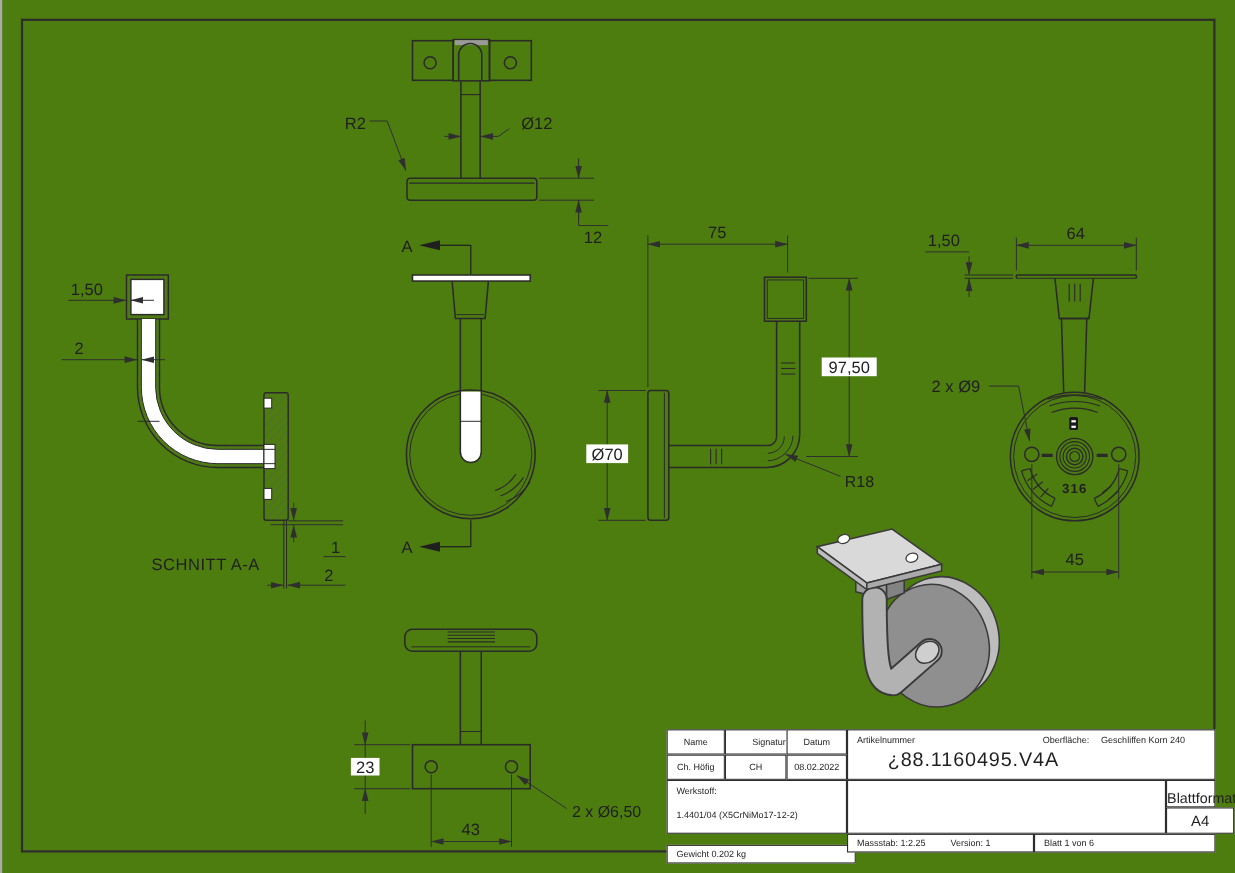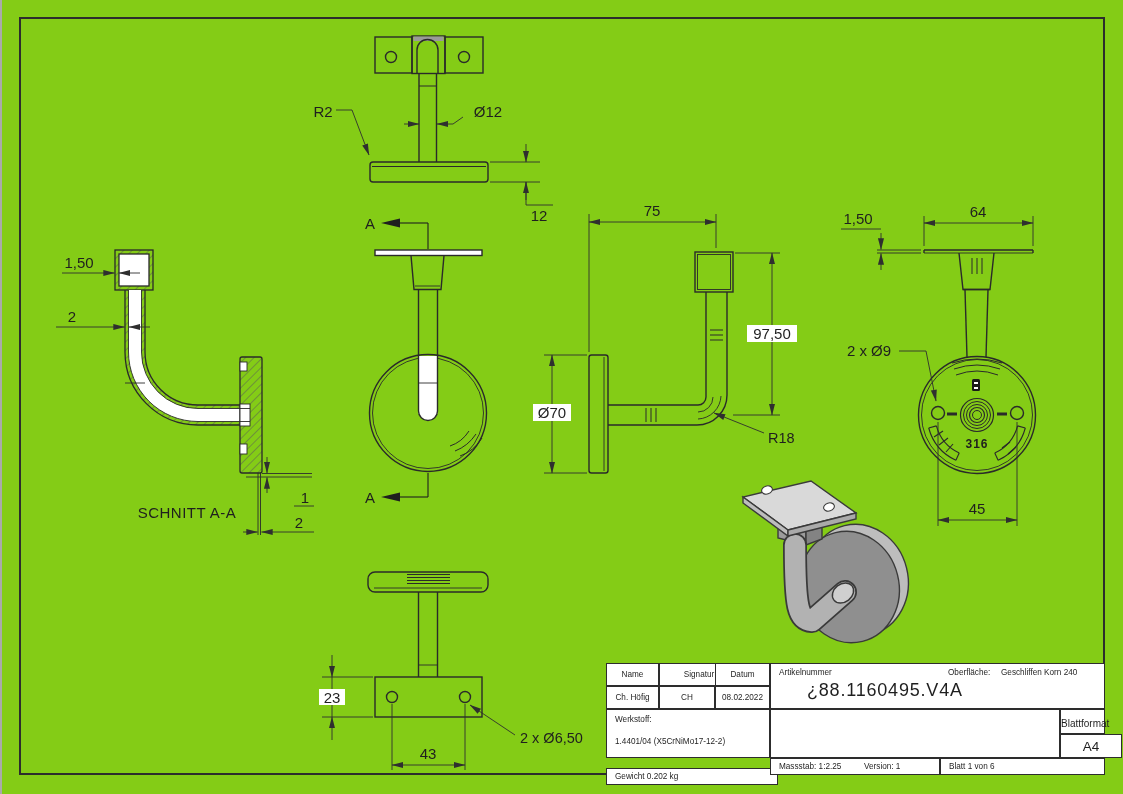--- a/index.html
+++ b/index.html
@@ -1,16 +1,16 @@
 <!DOCTYPE html>
 <html><head>
 <meta charset="utf-8">
 <style>
   html,body{margin:0;padding:0;background:#fff;}
-  .sheet{position:relative;width:1123px;height:794px;background:#84cc16;overflow:hidden;
+  .sheet{position:relative;width:1123px;height:794px;background:#4d7c0f;overflow:hidden;
          font-family:"Liberation Sans", sans-serif;color:#1f1f1f;}
   .edge-line{position:absolute;left:0;top:0;width:2px;height:794px;background:#aaa;}
   .frame{position:absolute;left:19px;top:17px;width:1086px;height:758px;
          border:2px solid #2d2d2d;box-sizing:border-box;}
   svg text{font-family:"Liberation Sans", sans-serif;fill:#1f1f1f;}
   .dim{font-size:15px;text-anchor:middle;}
   .dimS{font-size:14.5px;}
   .sec{font-size:15px;text-anchor:middle;letter-spacing:0.5px;}
   .stamp{font-size:12px;font-weight:bold;text-anchor:middle;letter-spacing:1px;}
   .marker-letter{font-size:15px;text-anchor:middle;}
@@ -329,21 +329,21 @@
       <span class="small-label" style="left:177px;top:4px;">Oberfläche:</span>
       <span class="small-label" style="left:230px;top:4px;">Geschliffen Korn 240</span>
       <span class="artnr">¿88.1160495.V4A</span>
     </div>
     <div class="tb" style="left:606px;top:709px;width:164px;height:49px;">
       <span class="small-label" style="left:8px;top:5px;">Werkstoff:</span>
       <span class="small-label" style="left:8px;top:27px;">1.4401/04 (X5CrNiMo17-12-2)</span>
     </div>
     <div class="tb" style="left:770px;top:709px;width:290px;height:49px;"></div>
     <div class="tb" style="left:1060px;top:709px;width:45px;height:25px;">
-      <span class="c" style="top:8px;font-size:10px;">Blattformat</span>
+      <span class="c" style="top:8px;font-size:13px;">Blattformat</span>
     </div>
     <div class="tb" style="left:1060px;top:734px;width:62px;height:24px;">
       <span class="c a4" style="top:4px;">A4</span>
     </div>
     <div class="tb" style="left:606px;top:768px;width:172px;height:17px;">
       <span class="small-label" style="left:8px;top:3px;">Gewicht 0.202 kg</span>
     </div>
     <div class="tb" style="left:770px;top:758px;width:170px;height:17px;">
       <span class="small-label" style="left:8px;top:3px;">Massstab: 1:2.25</span>
       <span class="small-label" style="left:93px;top:3px;">Version: 1</span>

